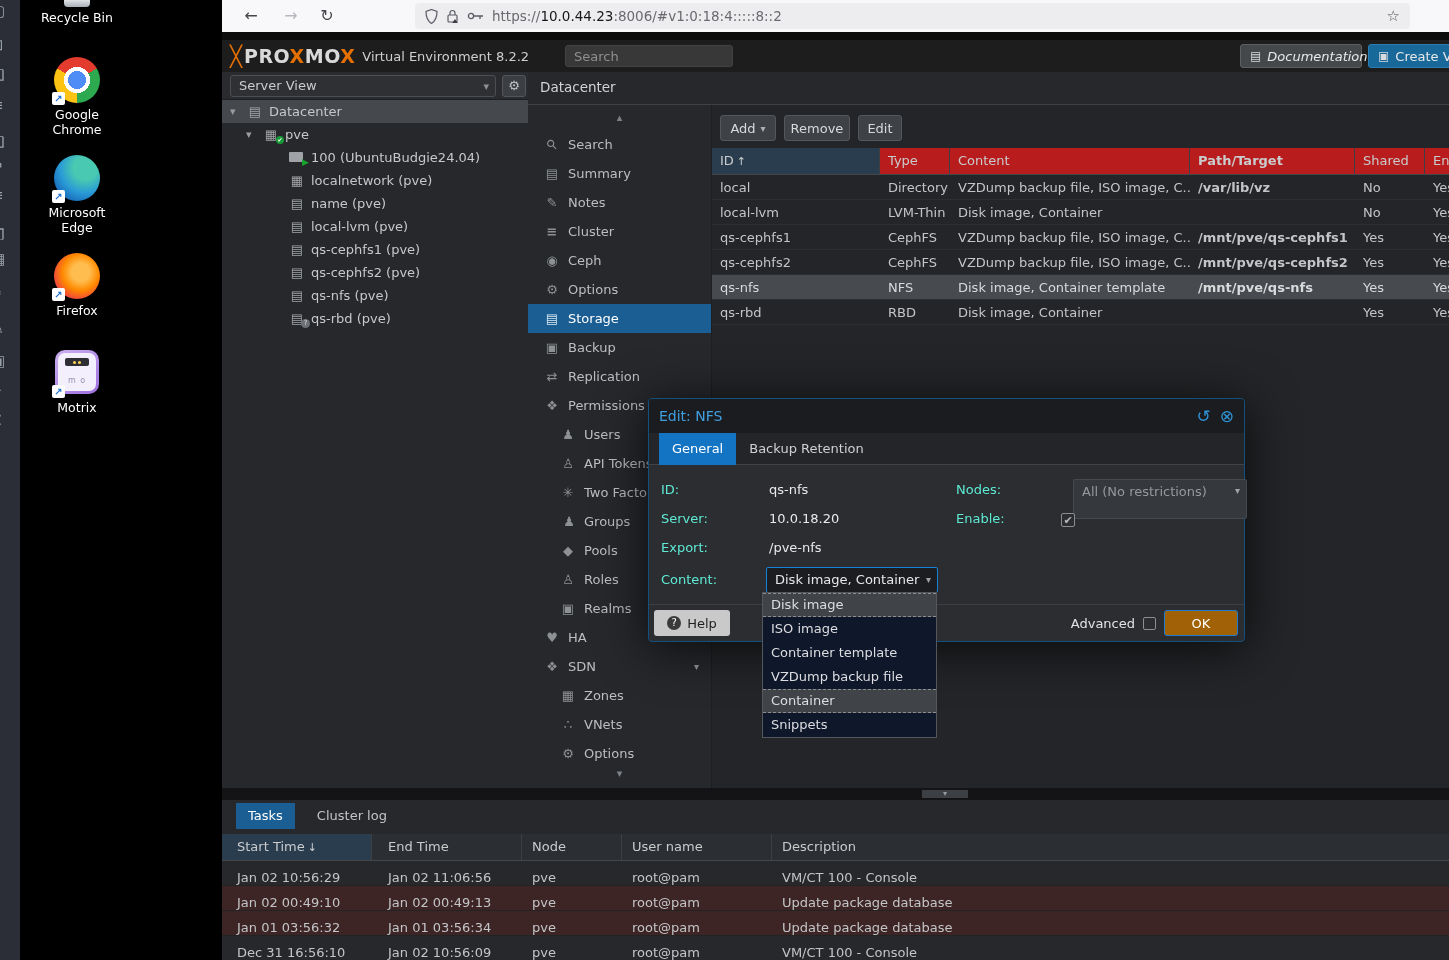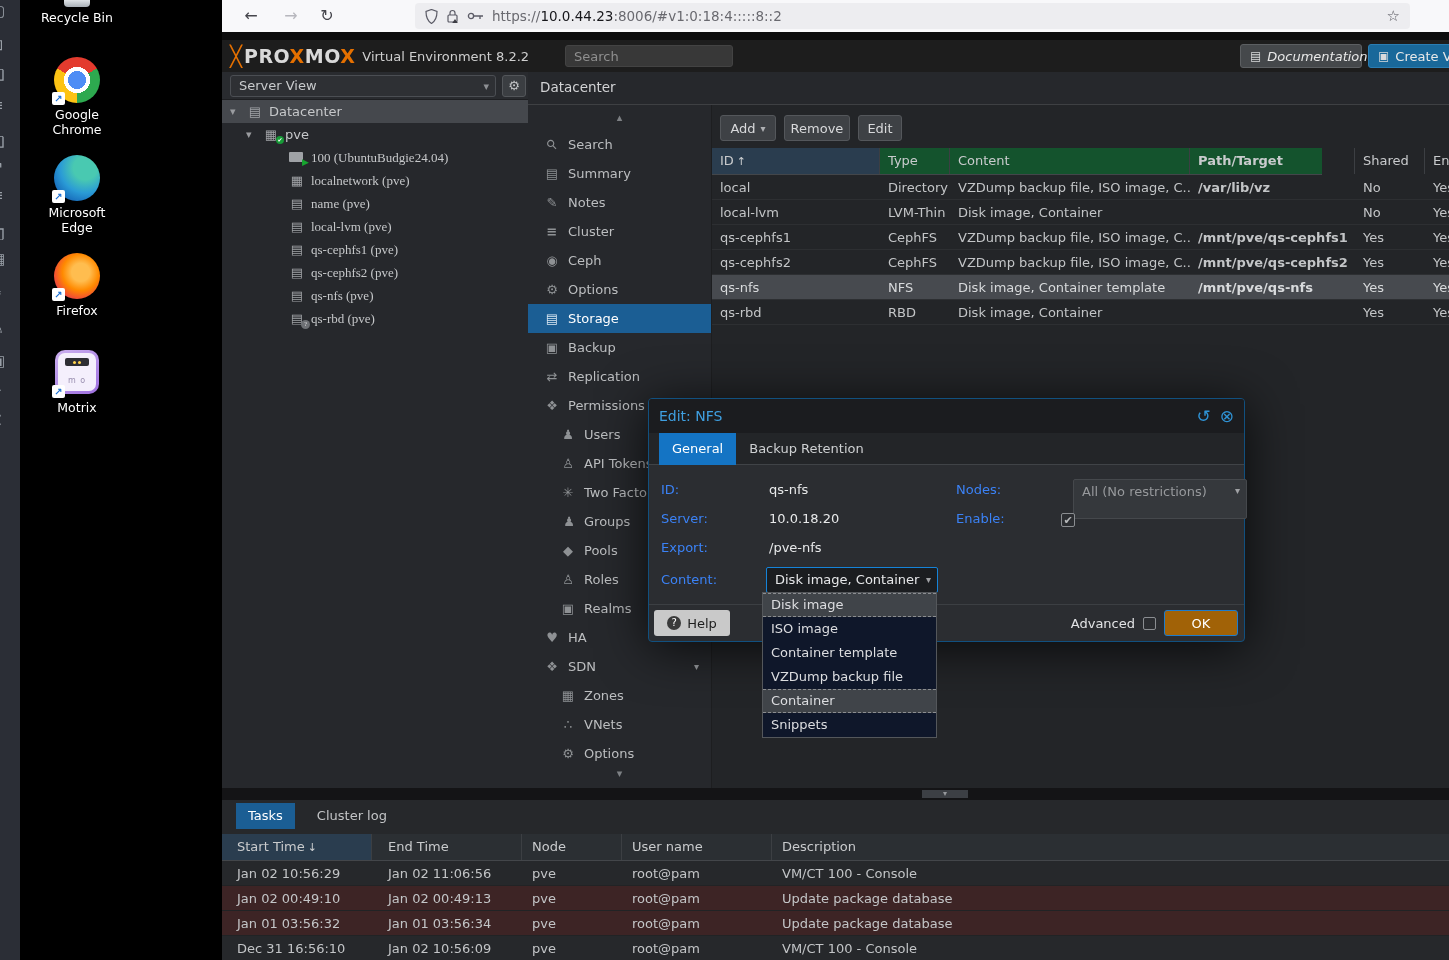--- a/index.html
+++ b/index.html
@@ -65,21 +65,21 @@
   
   .tree-toolbar{left:222px;top:72px;width:306px;height:28px;background:#292b2f;border-bottom:1px solid #1e1f22;box-sizing:border-box;}
   .sv-combo{left:230px;top:75px;width:266px;height:22px;background:#2e3034;border:1px solid #4b4e53;border-radius:3px;
             color:#c9cbcd;line-height:20px;padding-left:8px;box-sizing:border-box;}
   .sv-combo .cv{position:absolute;right:6px;color:#8e9094;font-size:11px;top:1px;}
   .gear-btn{left:502px;top:75px;width:24px;height:22px;background:#3b3e42;border:1px solid #53565a;border-radius:3px;
             color:#c2c4c6;text-align:center;line-height:20px;font-size:13px;box-sizing:border-box;}
   .tree-panel{left:222px;top:100px;width:306px;height:688px;background:#26282c;overflow:hidden;}
   .tree-row{height:23px;display:flex;align-items:center;color:#c6c8ca;white-space:nowrap;}
   .tree-row.selected{background:#45484d;}
-  .tree-row.ind-0{padding-left:8px;} .tree-row.ind-1{padding-left:24px;} .tree-row.ind-2{padding-left:50px;font-family:Liberation Serif, serif;}
+  .tree-row.ind-0{padding-left:8px;} .tree-row.ind-1{padding-left:24px;} .tree-row.ind-2{padding-left:50px;}
   .tree-chevron{width:15px;color:#9a9ca0;font-size:11px;visibility:hidden;flex:0 0 auto;}
   .tree-row.exp .tree-chevron{visibility:visible;}
   .ticon{width:20px;flex:0 0 auto;text-align:center;color:#a2a4a8;font-size:13px;position:relative;}
   .tlabel{margin-left:4px;}
 
   
   .content-header{left:528px;top:72px;width:921px;height:33px;background:#26282c;border-bottom:1px solid #3e4043;
                   box-sizing:border-box;color:#d2d3d5;font-size:13.5px;line-height:31px;padding-left:12px;}
   .menu-panel{left:528px;top:105px;width:184px;height:683px;background:#26282c;border-right:1px solid #1d1e20;box-sizing:border-box;}
   .menu-up{position:absolute;top:6px;left:0;width:100%;text-align:center;color:#7d8084;font-size:11px;}
@@ -92,21 +92,21 @@
   .menu-arrow{display:none;margin-left:auto;margin-right:12px;color:#9a9da1;font-size:10px;}
   .menu-item.hasarrow .menu-arrow{display:block;}
   .menu-down{position:absolute;bottom:8px;left:0;width:100%;text-align:center;color:#7d8084;font-size:11px;}
 
   
   .content-area{left:712px;top:105px;width:737px;height:683px;background:#232528;}
   .cbtn{position:absolute;top:115px;height:26px;background:#3e4145;border:1px solid #54575b;border-radius:3px;
         color:#d8d9db;display:flex;align-items:center;justify-content:center;gap:5px;box-sizing:border-box;font-size:13px;}
   .btn-add{left:720px;width:56px;} .btn-remove{left:784px;width:66px;} .btn-edit{left:858px;width:44px;}
   .addchev{font-size:10px;color:#aeb0b3;}
-  .stable-header{left:712px;top:148px;width:610px;height:27px;background:#14532d;border-bottom:1px solid #43464a;
+  .stable-header{left:712px;top:148px;width:737px;height:27px;background:#b91c1c;border-bottom:1px solid #43464a;
                  display:flex;box-sizing:border-box;color:#c9cbcd;}
   .hcell{line-height:26px;padding-left:8px;border-right:1px solid #3c3f43;box-sizing:border-box;overflow:hidden;white-space:nowrap;flex:0 0 auto;}
   .hcell.sorted{background:#2a3d4f;}
   .sortarrow{font-size:11px;color:#cfd1d3;margin-left:3px;}
   .w-id{width:168px;} .w-type{width:70px;} .w-content{width:240px;} .w-path{width:165px;font-weight:bold;} .w-shared{width:70px;} .w-en{width:24px;border-right:none;}
   .stable-body{left:712px;top:175px;width:737px;}
   .srow{display:flex;height:25px;align-items:center;border-bottom:1px solid #2d2f32;color:#c3c5c7;box-sizing:border-box;}
   .srow.sel{background:#474a4f;color:#d8dadc;}
   .scell{padding-left:8px;overflow:hidden;white-space:nowrap;box-sizing:border-box;flex:0 0 auto;}
 
@@ -115,21 +115,21 @@
           box-shadow:0 6px 50px rgba(0,0,0,.75);z-index:10;box-sizing:border-box;}
   .dlg-header{position:absolute;left:0;top:0;width:100%;height:34px;background:#1b1c1f;border-radius:3px 3px 0 0;
               display:flex;align-items:center;padding:0 10px;box-sizing:border-box;}
   .dlg-title{color:#3f9fe0;font-size:14px;}
   .dlg-tools{margin-left:auto;display:flex;gap:9px;}
   .dtool{color:#2f93d6;font-size:17px;line-height:17px;}
   .dlg-tabs{position:absolute;left:0;top:34px;width:100%;height:32px;background:#232528;border-bottom:1px solid #404347;
             display:flex;box-sizing:border-box;}
   .dtab{height:32px;line-height:32px;padding:0 13px;color:#ced0d2;font-size:13px;}
   .dtab.active{background:#1474c4;color:#fff;margin-left:10px;}
-  .f-label{position:absolute;color:#3b82f6;line-height:26px;}
+  .f-label{position:absolute;color:#5eead4;line-height:26px;}
   .f-value{position:absolute;color:#e8e9ea;line-height:26px;}
   .combo{position:absolute;background:#1b1d20;border:1px solid #45484c;border-radius:2px;color:#e6e7e9;
          line-height:24px;padding-left:8px;box-sizing:border-box;}
   .combo .cv{position:absolute;right:6px;top:0;color:#a0a2a5;font-size:10px;}
   .combo.focused{border-color:#1583d8;}
   .combo.disabled{background:#35383c;color:#97999c;border-color:#45484c;}
   .checkbox{position:absolute;width:14px;height:14px;border:1px solid #8a8d91;border-radius:2px;background:#2b2d31;
             text-align:center;line-height:13px;font-size:11px;color:#b6b8ba;box-sizing:border-box;}
   .dlg-footer{position:absolute;left:0;bottom:0;width:100%;height:37px;border-top:1px solid #3c3f43;box-sizing:border-box;}
   .help-btn{position:absolute;left:5px;bottom:5px;width:76px;height:26px;background:#c9c9c9;border-radius:3px;
@@ -153,21 +153,21 @@
   .btabs{position:absolute;top:2px;left:14px;display:flex;gap:10px;align-items:center;height:28px;}
   .btab{height:26px;line-height:26px;padding:0 12px;color:#c2c4c6;}
   .btab.active{background:#1b5e94;color:#fff;}
   .ttable-header{position:absolute;top:34px;left:0;width:100%;height:27px;background:#2b2f33;border-bottom:1px solid #43464a;
                  display:flex;box-sizing:border-box;color:#c9cbcd;}
   .thcell{line-height:26px;border-right:1px solid #3c3f43;box-sizing:border-box;white-space:nowrap;overflow:hidden;flex:0 0 auto;}
   .thcell.sorted{background:#2a3d4f;}
   .t-start{width:150px;padding-left:15px;} .t-end{width:150px;padding-left:16px;} .t-node{width:100px;padding-left:10px;}
   .t-user{width:150px;padding-left:10px;} .t-desc{flex:1 1 auto;padding-left:10px;border-right:none;}
   .trows{position:absolute;top:61px;left:0;width:100%;}
-  .trow{display:flex;height:25px;align-items:center;border-bottom:1px solid #212325;color:#c3c5c7;box-sizing:border-box;}
+  .trow{display:flex;height:25px;align-items:flex-end;border-bottom:1px solid #212325;color:#c3c5c7;box-sizing:border-box;}
   .trow.err{background:#3d2425;}
   .tcell{white-space:nowrap;overflow:hidden;box-sizing:border-box;flex:0 0 auto;}
   .ico-datacenter-icon::before{content:"▤";}
   .ico-node-icon::before{content:"▦";}
   .ico-node-icon::after{content:"✔";position:absolute;right:-3px;bottom:-2px;width:8px;height:8px;background:#179a37;
      border-radius:50%;color:#fff;font-size:6px;line-height:8px;}
   .ico-vm-running-icon{height:13px;}
   .ico-vm-running-icon::before{content:"";position:absolute;left:2px;top:1px;width:14px;height:10px;background:#9fa2a6;border-radius:1px;}
   .ico-vm-running-icon::after{content:"▶";position:absolute;right:-2px;bottom:-3px;color:#16a52f;font-size:9px;}
   .ico-network-icon::before{content:"▦";}

